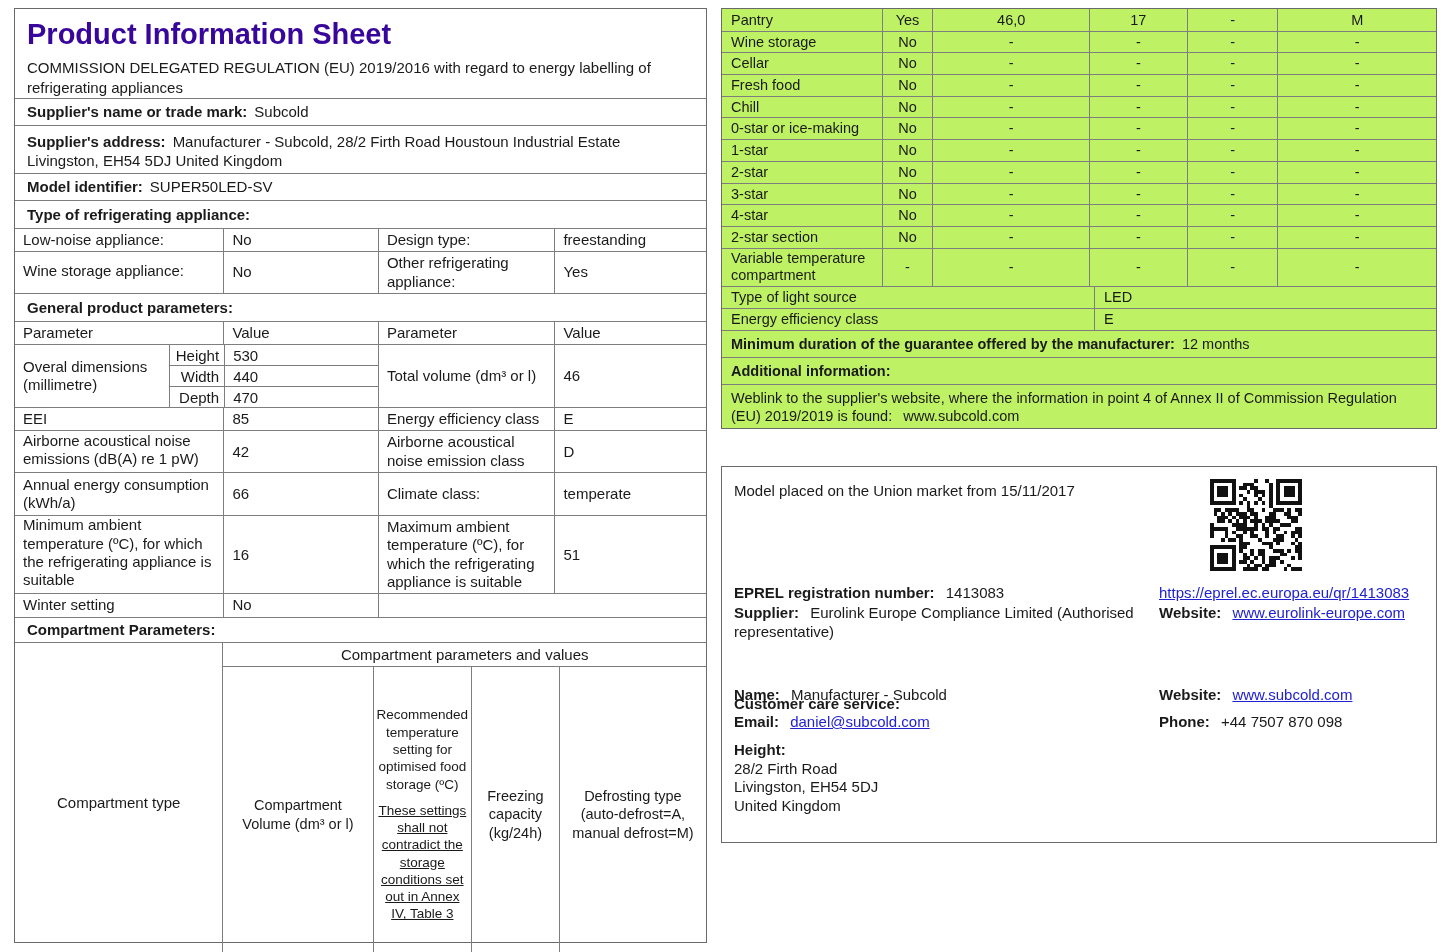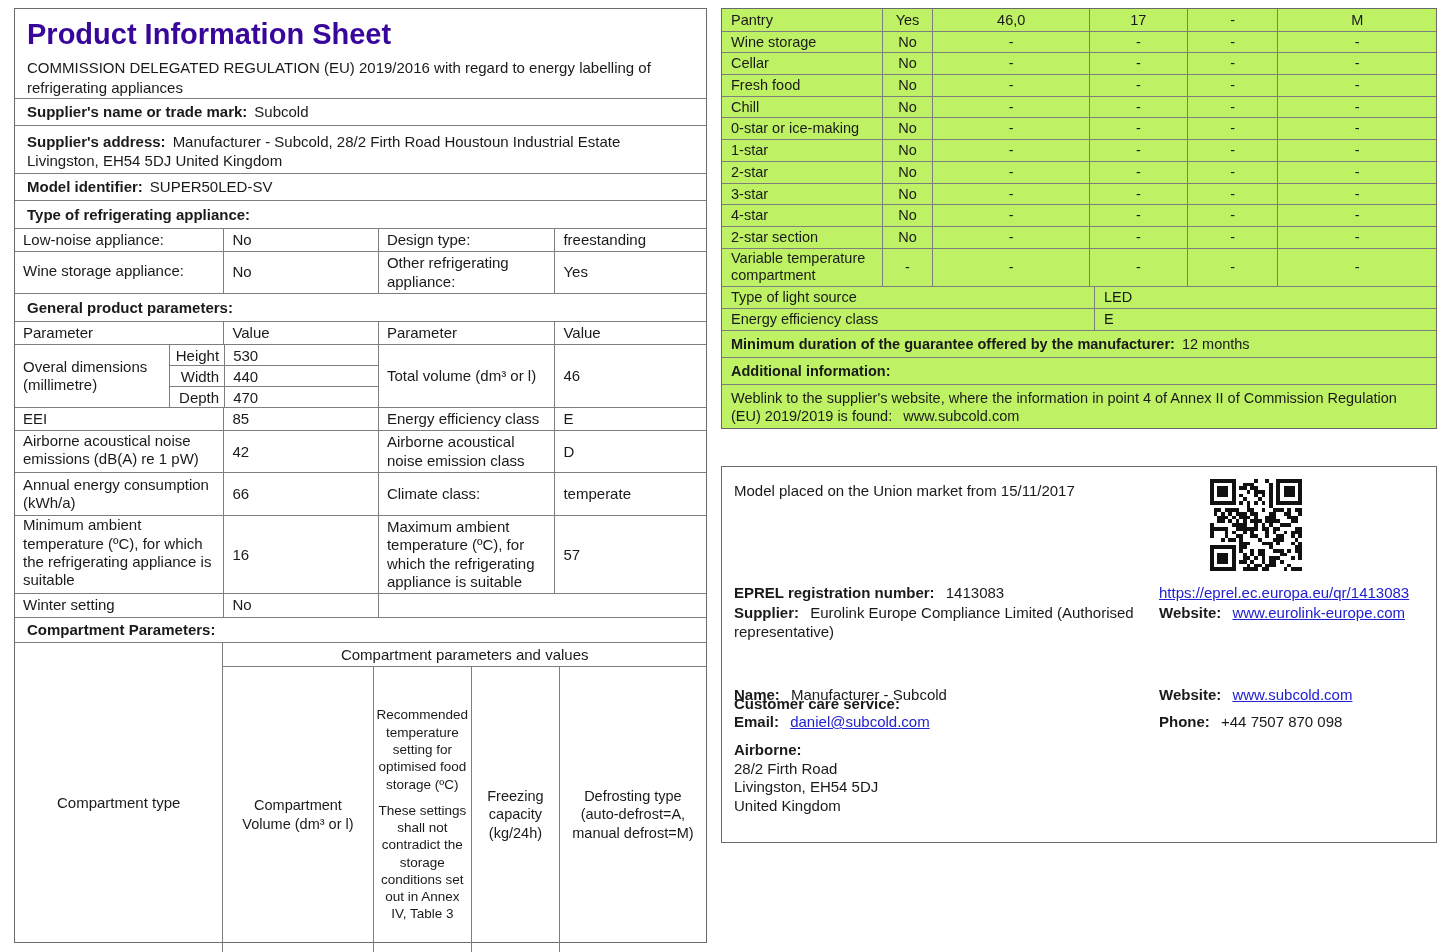--- a/index.html
+++ b/index.html
@@ -45,21 +45,21 @@
 
   .t3{display:grid;grid-template-columns:209fr 155fr 329fr;border-top:1px solid var(--line);}
 
   .comp-table{display:grid;grid-template-columns:208fr 485fr;border-top:1px solid var(--line);height:321px;}
   .comp-left{display:flex;align-items:center;justify-content:center;text-align:center;padding:4px;}
   .comp-right{border-left:1px solid var(--line);display:flex;flex-direction:column;}
   .comp-group{height:23px;display:flex;align-items:center;justify-content:center;}
   .comp-heads{flex:1;display:grid;grid-template-columns:153fr 91fr 90fr 151fr;border-top:1px solid var(--line);}
   .comp-heads .hc{display:flex;flex-direction:column;align-items:center;justify-content:center;text-align:center;padding:3px 5px;font-size:14.5px;line-height:1.28;}
   .comp-heads .hc + .hc{border-left:1px solid var(--line);}
-  .hc .p2{margin-top:9px;}
+  .hc .p2{margin-top:9px;text-decoration:underline;}
   .hc.small{font-size:13.5px;padding:3px 3px;}
 
   
   .right-top{position:absolute;left:721px;top:8px;width:716px;border:1px solid var(--line-dark);background:#bef264;font-size:14.5px;}
   .crow{display:grid;grid-template-columns:160fr 51fr 157fr 98fr 91fr 159fr;height:21.7px;}
   .crow + .crow{border-top:1px solid var(--line);}
   .crow.tall{height:38px;}
   .crow .cc{display:flex;align-items:center;justify-content:center;padding:0 4px;line-height:1.15;}
   .crow .cc:first-child{justify-content:flex-start;padding-left:9px;}
   .crow .cc + .cc{border-left:1px solid var(--line);}
@@ -164,21 +164,21 @@
     <div class="t4">
       <div class="cell r42">Annual energy consumption (kWh/a)</div>
       <div class="cell cl">66</div>
       <div class="cell cl">Climate class:</div>
       <div class="cell cl">temperate</div>
     </div>
     <div class="t4">
       <div class="cell r74">Minimum ambient temperature (ºC), for which the refrigerating appliance is suitable</div>
       <div class="cell cl">16</div>
       <div class="cell cl">Maximum ambient temperature (ºC), for which the refrigerating appliance is suitable</div>
-      <div class="cell cl">57</div>
+      <div class="cell cl">51</div>
     </div>
     <div class="t3">
       <div class="cell r22">Winter setting</div>
       <div class="cell cl">No</div>
       <div class="cell cl"></div>
     </div>
 
     <div class="heading-row" style="height:25px;">Compartment Parameters:</div>
 
     <div class="comp-table">
@@ -681,20 +681,20 @@
         <span class="b">Email:</span>
         <a class="link v">daniel@subcold.com</a>
       </div>
       <div class="m-right">
         <span class="b">Phone:</span>
         <span class="v">+44 7507 870 098</span>
       </div>
     </div>
 
     <div class="mrow" style="top:274px;display:block;">
-      <div class="b addr-line">Airborne:</div>
+      <div class="b addr-line">Height:</div>
       <div class="addr-line">28/2 Firth Road</div>
       <div class="addr-line">Livingston, EH54 5DJ</div>
       <div class="addr-line">United Kingdom</div>
     </div>
   </div>
 
 </div>
 
 </body></html>

